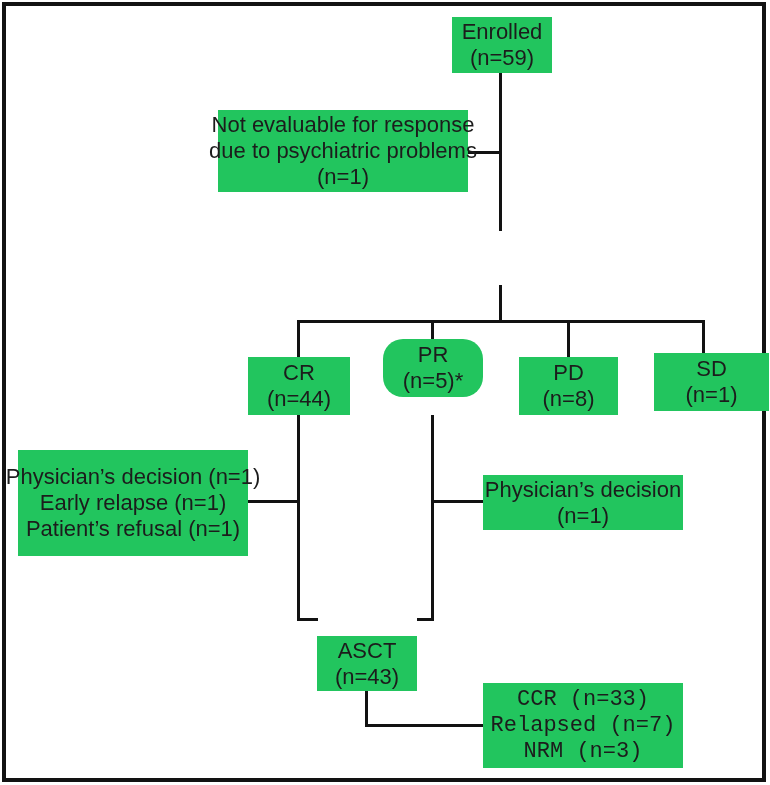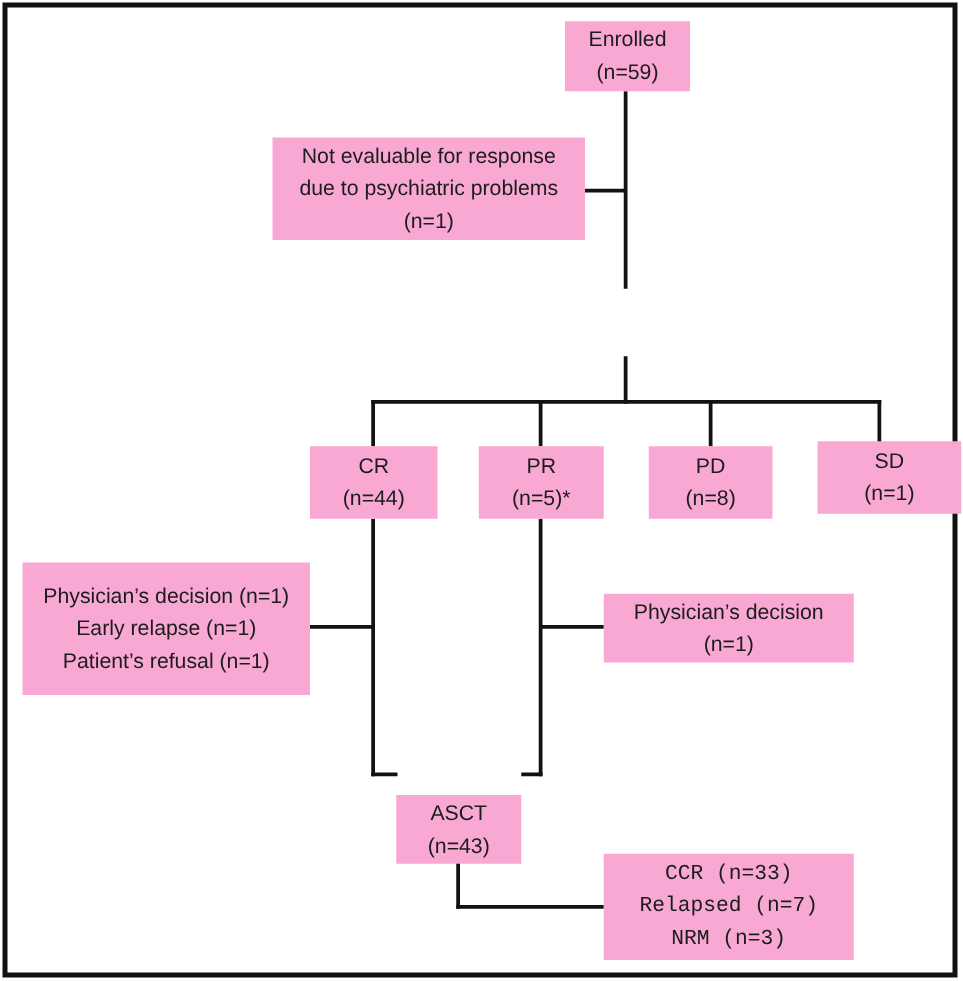--- a/index.html
+++ b/index.html
@@ -21,42 +21,42 @@
     left: 2px;
     top: 2px;
     width: 764px;
     height: 780px;
     box-sizing: border-box;
     border: 4px solid #121212;
   }
   .box {
     position: absolute;
     box-sizing: border-box;
-    background: #f9a8d4;
+    background: #22c55e;
     display: flex;
     flex-direction: column;
     justify-content: center;
     align-items: center;
     text-align: center;
-    font-size: 17px;
+    font-size: 22px;
     line-height: 26px;
     color: #1c1c1c;
   }
   .box span { display: block; white-space: nowrap; }
   .ln {
     position: absolute;
     background: #121212;
   }
 
   
   .b-enrolled        { left: 452px; top: 17px;  width: 100px; height: 56px; }
   .b-noteval         { left: 218px; top: 110px; width: 250px; height: 82px; }
   .b-completed       { left: 373px; top: 231px; width: 249px; height: 54px; }
   .b-cr              { left: 248px; top: 357px; width: 102px; height: 58px; }
-  .b-pr              { left: 383px; top: 357px; width: 100px; height: 58px; }
+  .b-pr              { left: 383px; top: 339px; width: 100px; height: 58px; border-radius: 20px; }
   .b-pd              { left: 519px; top: 357px; width: 99px;  height: 58px; }
   .b-sd              { left: 654px; top: 353px; width: 115px;  height: 58px; }
   .b-noasct          { left: 18px;  top: 450px; width: 230px; height: 106px; }
   .b-physdec         { left: 483px; top: 475px; width: 200px; height: 55px; }
   .b-asct            { left: 317px; top: 593px; width: 100px; height: 55px; margin-top: 43px; }
   .b-outcome         { left: 483px; top: 683px; width: 200px; height: 85px; font-family: Liberation Mono, monospace; }
 
   
   .l-enrolled-down   { left: 499px; top: 73px;  width: 3px;   height: 158px; }
   .l-noteval-right   { left: 468px; top: 151px; width: 33px;  height: 3px; }

